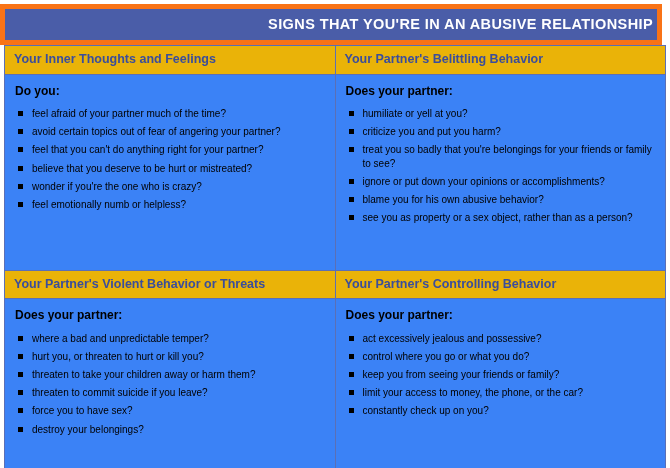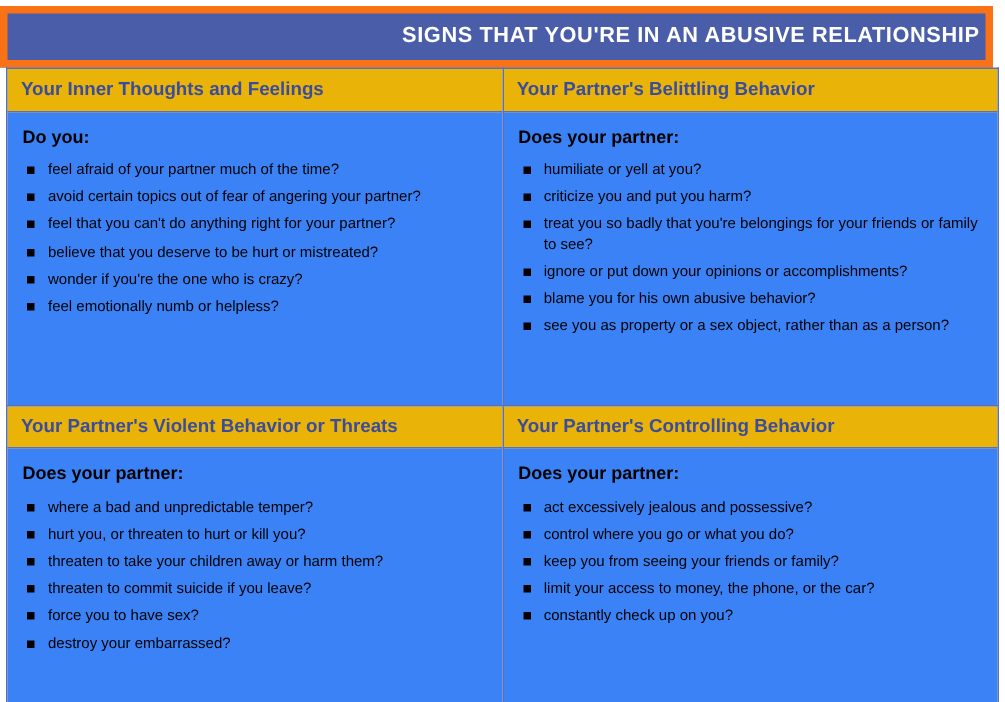--- a/index.html
+++ b/index.html
@@ -134,21 +134,21 @@
       <td class="cell botcell">
         <div class="cell-head">Your Partner's Violent Behavior or Threats</div>
         <div class="cell-body">
           <p class="prompt">Does your partner:</p>
           <ul class="items">
             <li><span class="bullet"></span><span>where a bad and unpredictable temper?</span></li>
             <li><span class="bullet"></span><span>hurt you, or threaten to hurt or kill you?</span></li>
             <li><span class="bullet"></span><span>threaten to take your children away or harm them?</span></li>
             <li><span class="bullet"></span><span>threaten to commit suicide if you leave?</span></li>
             <li><span class="bullet"></span><span>force you to have sex?</span></li>
-            <li><span class="bullet"></span><span>destroy your embarrassed?</span></li>
+            <li><span class="bullet"></span><span>destroy your belongings?</span></li>
           </ul>
         </div>
       </td>
       <td class="cell botcell">
         <div class="cell-head">Your Partner's Controlling Behavior</div>
         <div class="cell-body">
           <p class="prompt">Does your partner:</p>
           <ul class="items">
             <li><span class="bullet"></span><span>act excessively jealous and possessive?</span></li>
             <li><span class="bullet"></span><span>control where you go or what you do?</span></li>

